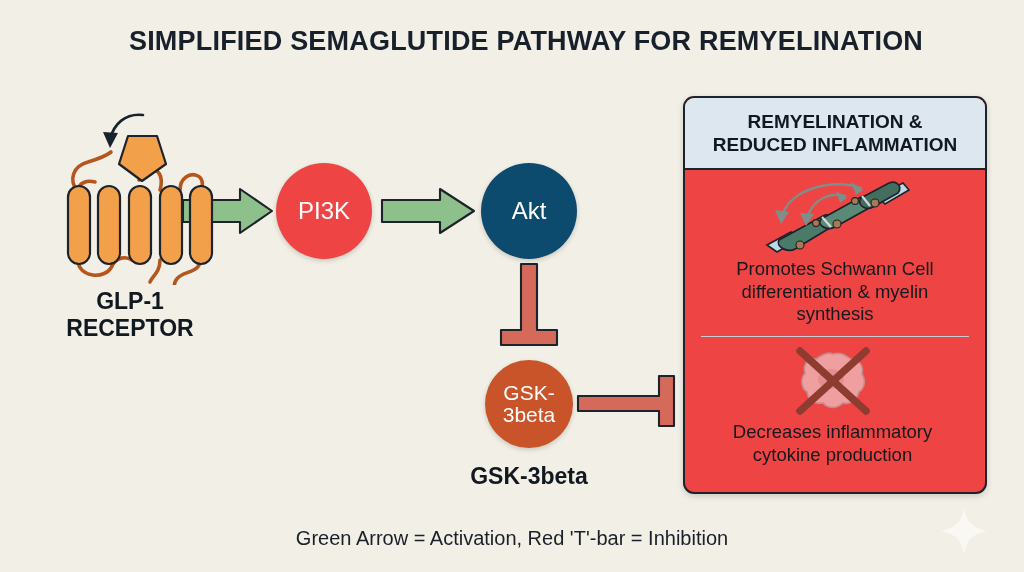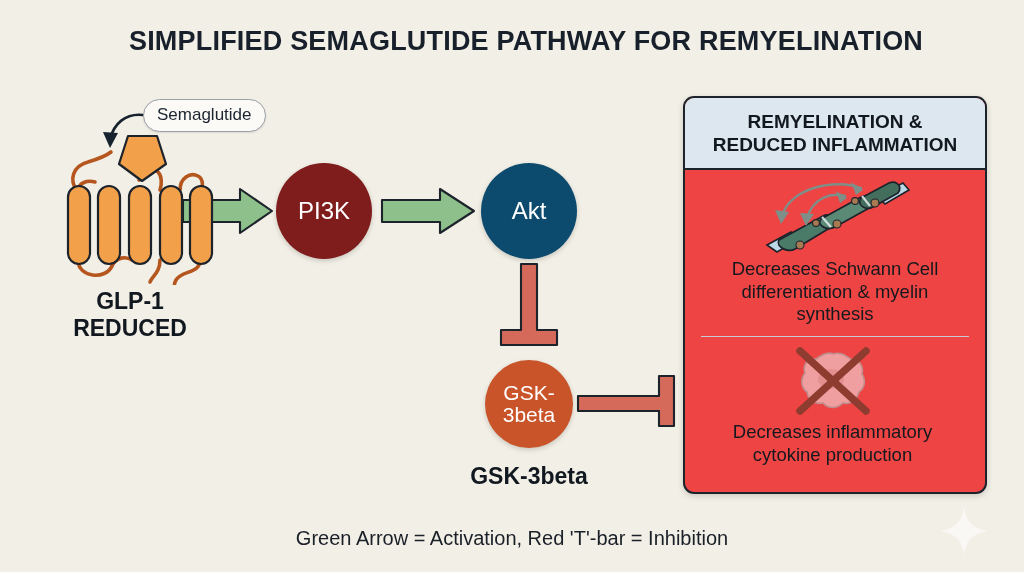--- a/index.html
+++ b/index.html
@@ -71,21 +71,21 @@
     justify-content: center;
     text-align: center;
     color: #ffffff;
     font-size: 24px;
     line-height: 1.04;
     box-shadow: 0 2px 5px rgba(0,0,0,0.17);
   }
   #node-pi3k {
     left: 276px; top: 163px;
     width: 96px; height: 96px;
-    background: #7f1d1d;
+    background: #ef4444;
   }
   #node-akt {
     left: 481px; top: 163px;
     width: 96px; height: 96px;
     background: #0c4a6e;
   }
   #node-gsk {
     left: 485px; top: 360px;
     width: 88px; height: 88px;
     background: #c9542a;
@@ -187,21 +187,20 @@
 
     <g>
       <path d="M 521,264 L 537,264 L 537,330 L 557,330 L 557,345 L 501,345 L 501,330 L 521,330 Z" fill="#d66a5a" stroke="#1d232b" stroke-width="2.1" stroke-linejoin="round"></path>
     </g>
 
     <g>
       <path d="M 578,396 L 659,396 L 659,376 L 674,376 L 674,426 L 659,426 L 659,411 L 578,411 Z" fill="#d66a5a" stroke="#1d232b" stroke-width="2.1" stroke-linejoin="round"></path>
     </g>
   </svg>
 
-  <div id="sema-pill">Semaglutide</div>
 
   <div id="receptor">
     <svg width="200" height="175" viewBox="0 0 200 175">
 
       <g fill="none" stroke="#b5561f" stroke-width="3.6" stroke-linecap="round">
         <path d="M 38,82 C 28,70 33,56 48,52 C 58,49 66,46 71,42"></path>
         <path d="M 38,82 C 38,72 48,70 55,72"></path>
         <path d="M 99,70 C 104,58 112,56 118,62 C 122,66 122,74 120,80"></path>
         <path d="M 140,80 C 140,68 150,62 158,66 C 164,69 163,78 160,84"></path>
         <path d="M 38,150 C 38,168 66,170 72,156"></path>
@@ -218,21 +217,21 @@
         <rect x="150" y="76" width="22" height="78" rx="11" fill="#f2a04a" stroke="#1d232b" stroke-width="2.2"></rect>
       </g>
 
       <g>
         <polygon points="88,26 117,26 126,54 102,71 79,54" fill="#f2a04a" stroke="#1d232b" stroke-width="2.2" stroke-linejoin="round"></polygon>
       </g>
     </svg>
   </div>
   <div id="receptor-label">
     <span>GLP-1</span><br>
-    <span>REDUCED</span>
+    <span>RECEPTOR</span>
   </div>
 
   <div class="node" id="node-pi3k">
     <span>PI3K</span>
   </div>
 
   <div class="node" id="node-akt">
     <span>Akt</span>
   </div>
 
@@ -287,21 +286,21 @@
           </g>
           <g fill="#7d8f88">
             <path d="M 24,48 L 18,34 L 32,36 Z"></path>
             <path d="M 49,50 L 43,37 L 57,38 Z"></path>
             <path d="M 106,14 L 94,6 L 99,19 Z"></path>
             <path d="M 90,22 L 79,15 L 83,27 Z"></path>
           </g>
         </svg>
       </div>
       <div class="sect-text">
-        <span>Decreases Schwann Cell</span><br>
+        <span>Promotes Schwann Cell</span><br>
         <span>differentiation &amp; myelin</span><br>
         <span>synthesis</span>
       </div>
     </div>
 
     <div id="panel-divider"></div>
 
     <div class="panel-sect" id="sect-inflam">
       <div class="icon-wrap">
         <svg width="92" height="78" viewBox="0 0 92 78">

